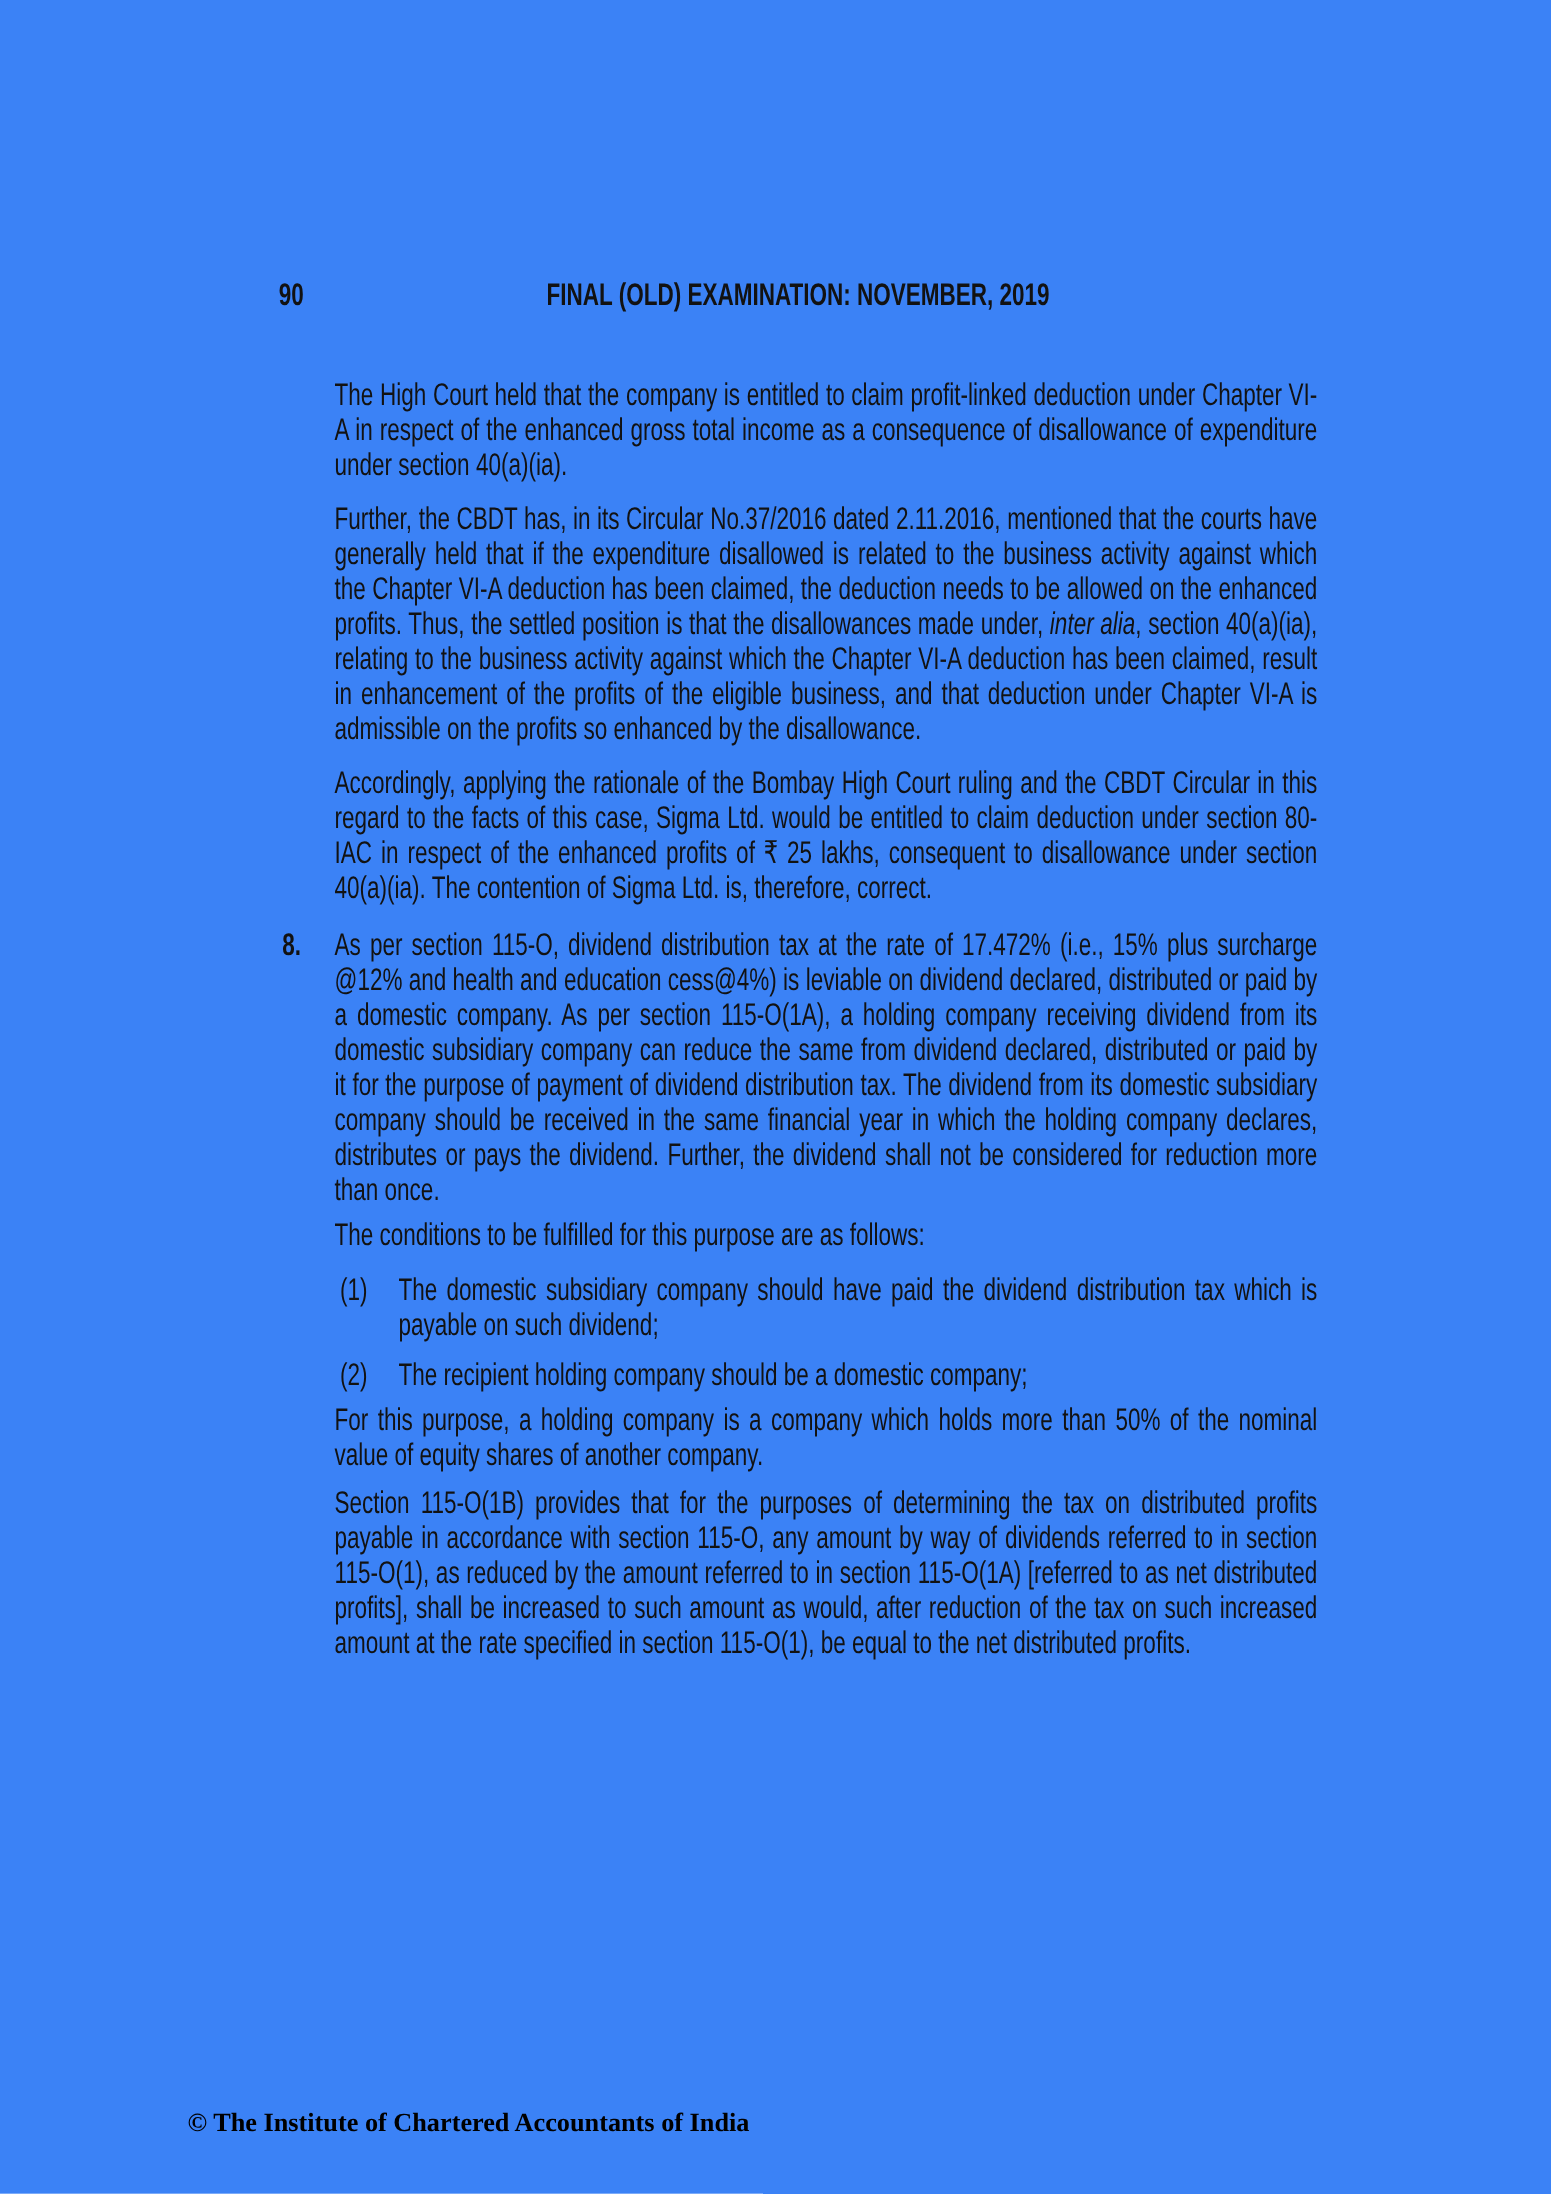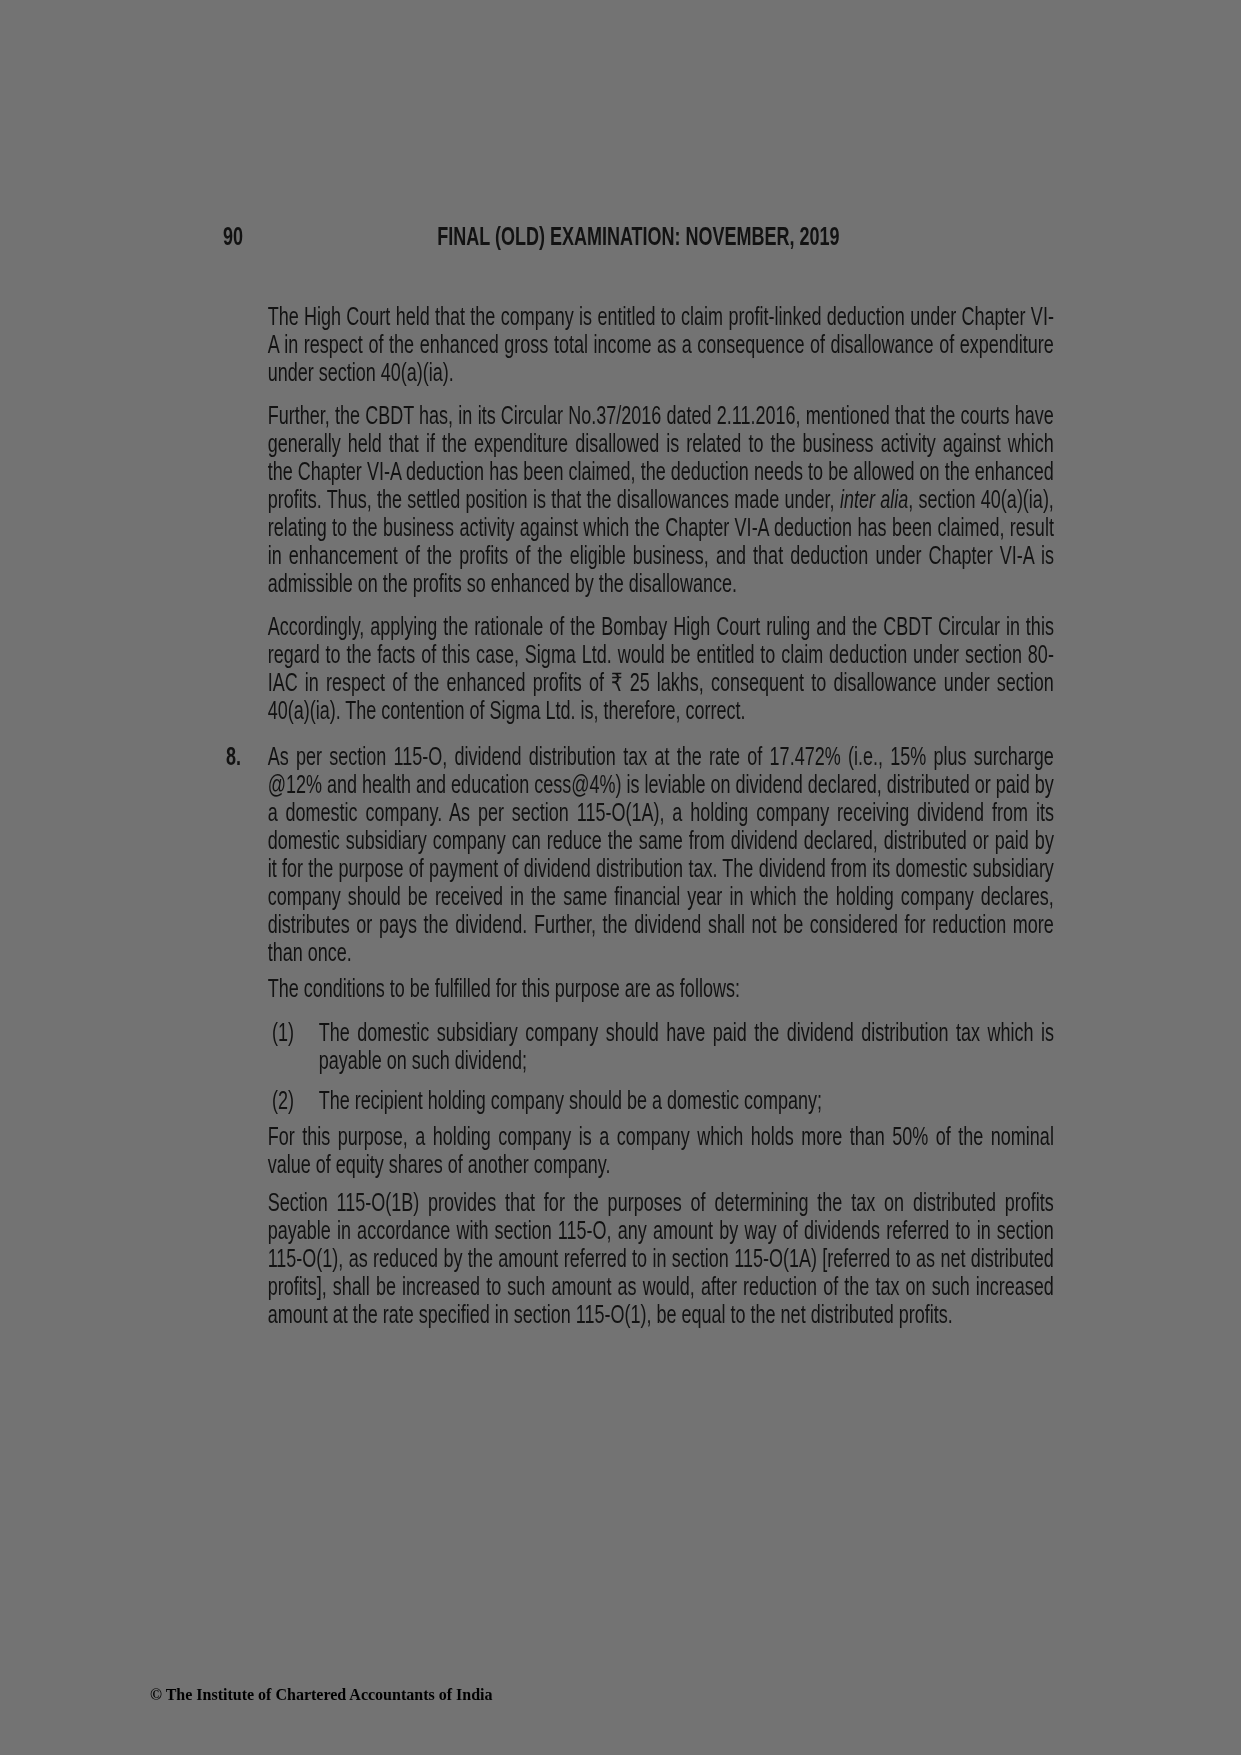--- a/index.html
+++ b/index.html
@@ -10,21 +10,21 @@
     width: 1241px;
     height: 1755px;
     background: #ffffff;
     position: relative;
     font-family: "Liberation Sans", "DejaVu Sans", sans-serif;
     color: #121212;
   }
   .page {
     position: absolute;
     inset: 0;
-    background: #737373;
+    background: #3b82f6;
     overflow: hidden;
   }
   
   .scaled {
     position: absolute;
     left: 223px;
     top: 222px;
     width: 1154px;
     transform: scaleX(0.72);
     transform-origin: left top;
@@ -92,21 +92,21 @@
   .cond-text {
     flex: 1;
     text-align: justify;
   }
   .footer {
     position: absolute;
     left: 150px;
     top: 1686px;
     font-family: "Liberation Serif", "DejaVu Serif", serif;
     font-weight: bold;
-    font-size: 16px;
+    font-size: 21px;
     color: #000000;
     white-space: nowrap;
   }
 </style>
 </head>
 <body>
 
 <div class="page">
 
   <div class="scaled">

